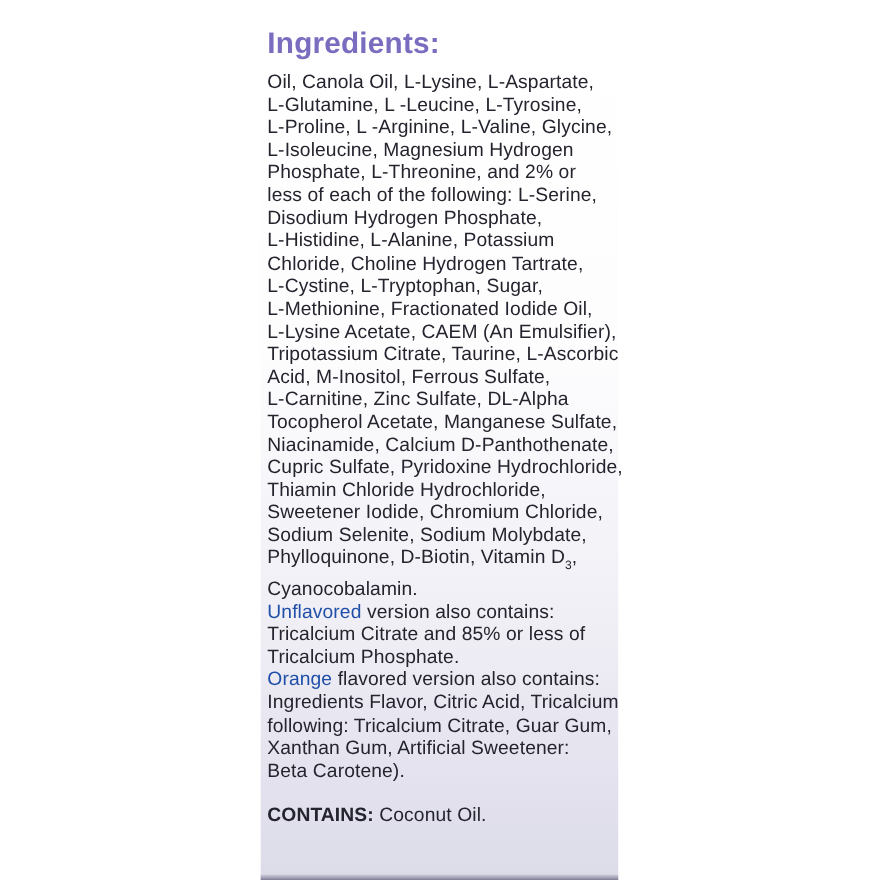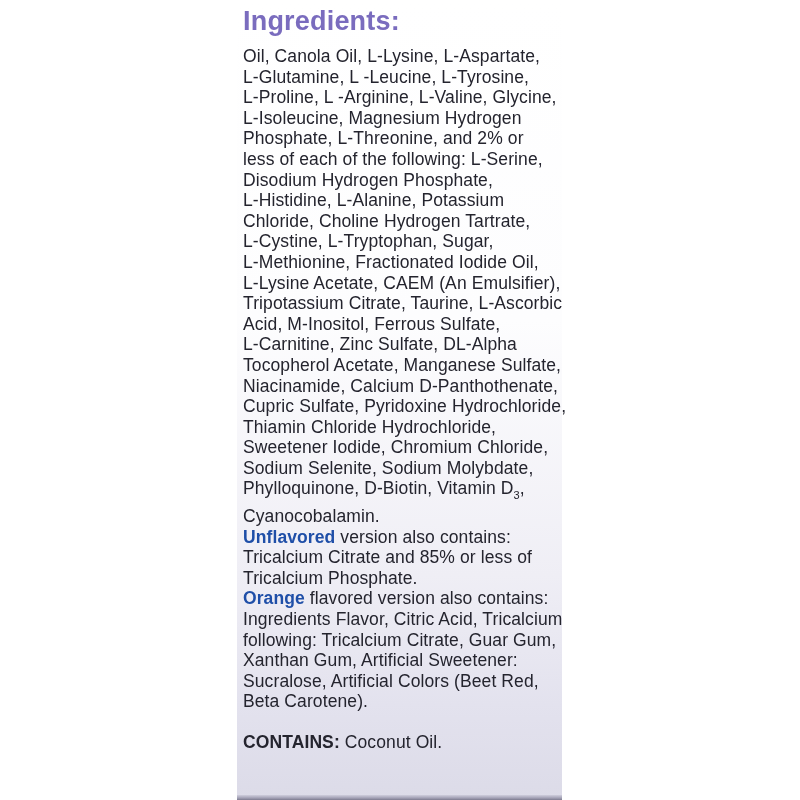--- a/index.html
+++ b/index.html
@@ -17,41 +17,41 @@
     top: 0;
     width: 325px;
     height: 800px;
     background: linear-gradient(180deg,
       #ffffff 0%,
       #fdfdfe 40%,
       #efeef5 72%,
       #e3e2ee 88%,
       #dcdbe8 100%);
     box-sizing: border-box;
-    padding: 6px 0 0 6px;
+    padding: 24px 0 0 6px;
   }
   .heading {
     color: var(--heading-color, #7a6cbe);
     font-size: 27px;
     font-weight: bold;
     line-height: 30px;
     margin: 0 0 10px 0;
     letter-spacing: 0.2px;
   }
   .lines {
     color: var(--body-color, #24242e);
     font-size: 17.5px;
     line-height: 20.6px;
     letter-spacing: 0.1px;
   }
   .line { white-space: nowrap; }
   .line.gap { margin-top: 20px; }
   .hl {
     color: var(--highlight-color, #1f4fa8);
-    font-weight: bold;
+    font-weight: normal;
   }
   .b { font-weight: bold; }
   .sub {
     font-size: 11px;
     vertical-align: -5px;
   }
   .bottom-edge {
     position: absolute;
     left: 0;
     bottom: 0;
@@ -89,18 +89,17 @@
       <div class="line"><span>Sodium Selenite, Sodium Molybdate,</span></div>
       <div class="line"><span>Phylloquinone, D-Biotin, Vitamin D</span><span class="sub">3</span><span>,</span></div>
       <div class="line"><span>Cyanocobalamin.</span></div>
       <div class="line"><span class="hl">Unflavored</span><span> version also contains:</span></div>
       <div class="line"><span>Tricalcium Citrate and 85% or less of</span></div>
       <div class="line"><span>Tricalcium Phosphate.</span></div>
       <div class="line"><span class="hl">Orange</span><span> flavored version also contains:</span></div>
       <div class="line"><span>Ingredients Flavor, Citric Acid, Tricalcium</span></div>
       <div class="line"><span>following: Tricalcium Citrate, Guar Gum,</span></div>
       <div class="line"><span>Xanthan Gum, Artificial Sweetener:</span></div>
-      <div class="line"><span>Sucralose, Artificial Colors (Beet Red,</span></div>
       <div class="line"><span>Beta Carotene).</span></div>
       <div class="line gap"><span class="b">CONTAINS:</span><span> Coconut Oil.</span></div>
     </div>
   <div class="bottom-edge"></div>
 </div>
 
 </body></html>

